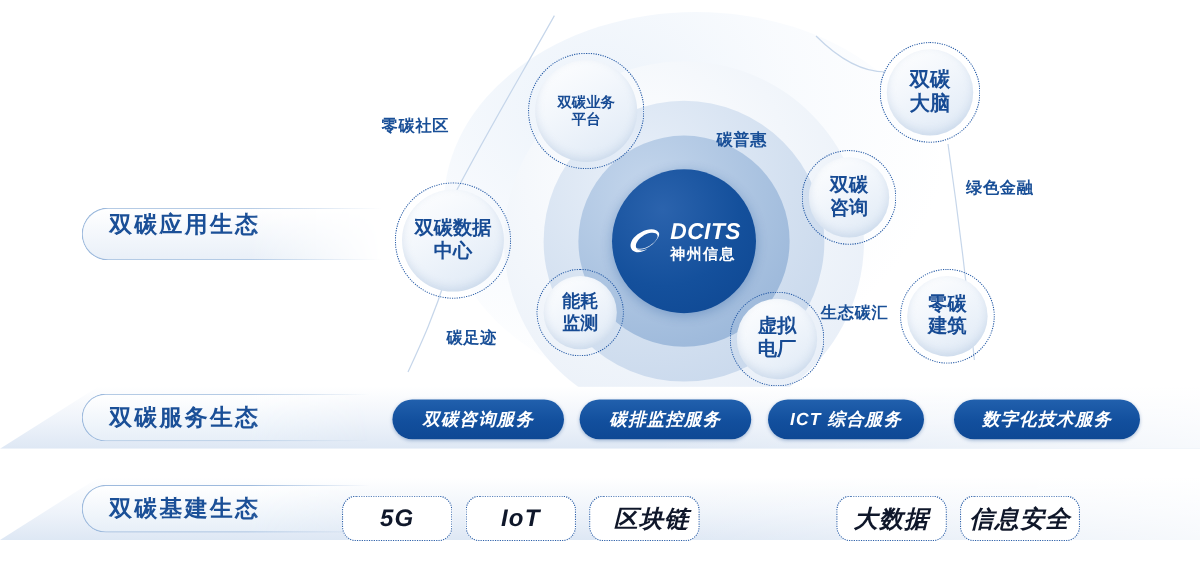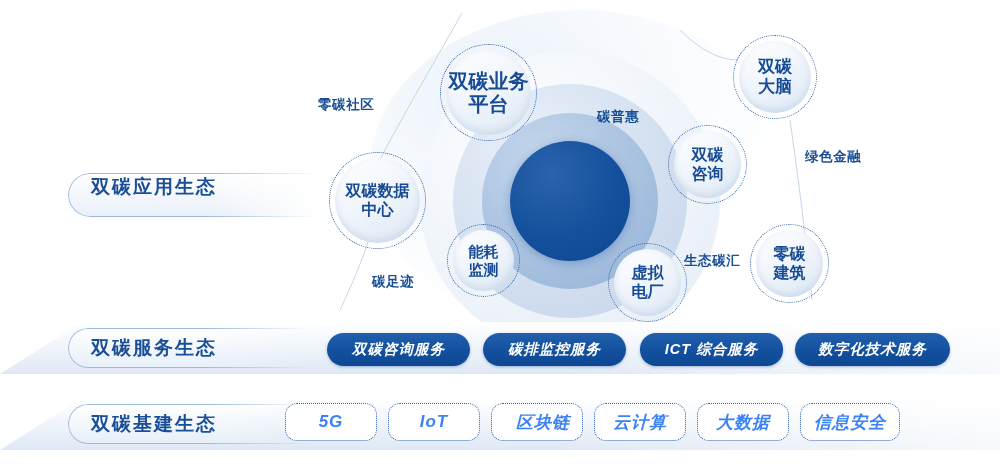--- a/index.html
+++ b/index.html
@@ -176,29 +176,29 @@
     display: flex; align-items: center; justify-content: center;
     font-size: 14.5px; font-weight: 700; font-style: italic;
     letter-spacing: 1px;
     box-shadow: 0 1px 3px rgba(16,70,140,0.35);
     white-space: nowrap;
     margin-left: 43px;
   }
 
   
   .chip-dotted {
-    position: absolute; top: 403px;
+    position: absolute; top: 413px;
     height: 38px;
     border-radius: 12px;
     border: 1.6px dotted #2a5ea8;
     background: #ffffff;
     display: flex; align-items: center; justify-content: center;
-    font-size: 17px; font-weight: 700; font-style: italic;
+    font-size: 20px; font-weight: 700; font-style: italic;
     letter-spacing: 1px;
-    color: #3b82f6;
+    color: #0f172a;
     white-space: nowrap;
   }
 </style>
 </head>
 <body>
 
 <div id="stage">
 
   <div id="sweep"></div>
 
@@ -210,22 +210,32 @@
       <path d="M600,300 C610,318 616,324 620,330"></path>
       <path d="M738,60 C720,60 700,50 680,30"></path>
     </g>
   </svg>
 
   <div class="ring" id="ring-outer"></div>
   <div class="ring" id="ring-3"></div>
   <div class="ring" id="ring-2"></div>
   <div class="ring" id="ring-1"></div>
 
-
-  <div class="node" style="left:440px; top:44px; width:97px; height:97px; font-size:20px;">
+  <div id="logo">
+    <svg class="mark" viewBox="0 0 34 30">
+      <path d="M30.5 7.5c-1.6-3.4-6.6-4.6-12.2-2.9C12 6.5 6.2 10.8 4 15.6c-2 4.4-.6 8.4 3.4 9.8 3.4 1.2 8.2.1 12-2.6-3.3 1.5-6.8 1.8-9 .6-2.6-1.4-2.9-4.6-.6-8 2.4-3.6 7-6.8 11.4-7.9 3.8-1 6.8-.2 7.7 1.8.6 1.4.1 3.2-1.3 5 2.4-2.2 3.4-4.7 2.9-6.8z" fill="#ffffff"></path>
+      <path d="M6.5 20.2c1.3 2.6 5.9 3.2 10.9 1.3 5.6-2.1 10.6-6.6 12-10.8-.5 3.4-5 8.5-10.8 11.1-5.7 2.6-10.8 2.1-12.1-1.6z" fill="#ffffff" opacity="0.85"></path>
+    </svg>
+    <div class="words">
+      <div class="en">DCITS</div>
+      <div class="cn">神州信息</div>
+    </div>
+  </div>
+
+  <div class="node" style="left:440px; top:44px; width:97px; height:97px; font-size:12px;">
     <div class="inner"></div>
     <span class="lbl">
       <span>双碳业务</span><br>
       <span>平台</span>
     </span>
   </div>
 
   <div class="node" style="left:329px; top:152px; width:97px; height:97px; font-size:16px;">
     <div class="inner"></div>
     <span class="lbl">
@@ -286,30 +296,29 @@
 
   <div class="band" id="band-service">
     <div class="slab"></div>
   </div>
   <div class="band-label" style="top:328px;font-family:Liberation Serif, serif;">
     <span>双碳服务生态</span>
   </div>
 
   <div class="chip-solid" style="left:284px; width:143px;">双碳咨询服务</div>
   <div class="chip-solid" style="left:440px; width:143px;">碳排监控服务</div>
-  <div class="chip-solid" style="left:597px; width:143px;border-radius:16px;">ICT 综合服务</div>
+  <div class="chip-solid" style="left:597px; width:130px;">ICT 综合服务</div>
   <div class="chip-solid" style="left:752px; width:155px;">数字化技术服务</div>
 
   <div class="band" id="band-infra">
     <div class="slab"></div>
   </div>
   <div class="band-label" style="top:404px;align-items:center;">
     <span>双碳基建生态</span>
   </div>
 
   <div class="chip-dotted" style="left:285px; width:92px;">5G</div>
   <div class="chip-dotted" style="left:388px; width:92px;">IoT</div>
   <div class="chip-dotted" style="left:491px; width:92px;padding-left:12px;">区块链</div>
-  <div class="chip-dotted" style="left:594px; width:92px;">云计算</div>
   <div class="chip-dotted" style="left:697px; width:92px;">大数据</div>
   <div class="chip-dotted" style="left:800px; width:100px;">信息安全</div>
 
 </div>
 
 </body></html>

